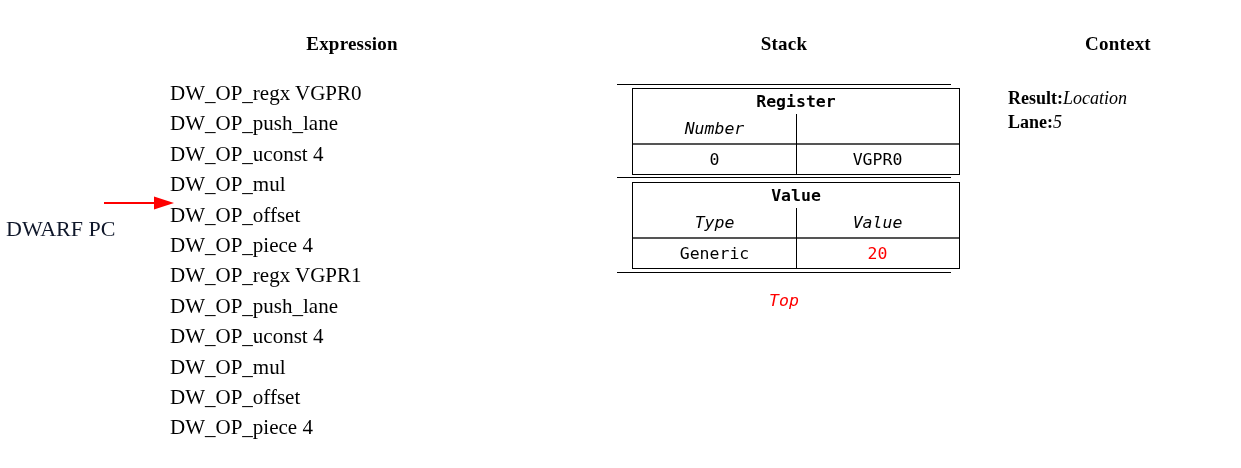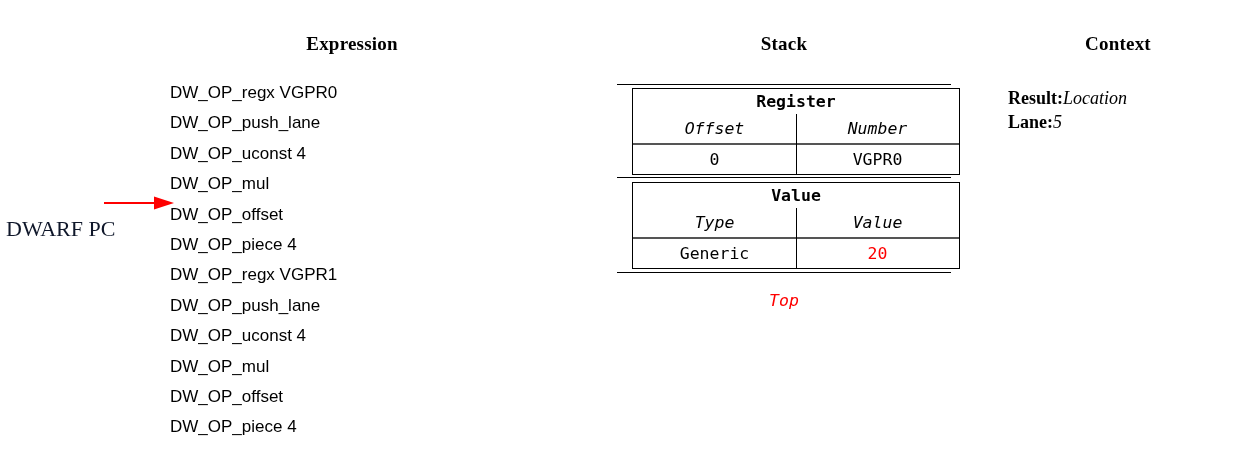--- a/index.html
+++ b/index.html
@@ -39,22 +39,22 @@
   #heading-context    { left: 1018px; top: 26px; width: 200px; }
 
   
   #expression-list {
     position: absolute;
     left: 170px;
     top: 70px;
     width: 330px;
   }
   .expr-line {
-    font-family: Liberation Sans, sans-serif;
-    font-size: 17px;
+    font-family: Liberation Serif, serif;
+    font-size: 21px;
     line-height: 30.4px;
     height: 30.4px;
     white-space: pre;
     color: #000000;
     letter-spacing: 0px;
   }
 
   
   #dwarf-pc-pointer {
     position: absolute;
@@ -220,21 +220,20 @@
   <div id="stack-area">
 
     <div class="stack-rule"></div>
     <div class="stack-gap-2"></div>
 
     <div class="stack-table">
       <div class="stack-table-title">Register</div>
       <div class="stack-table-body">
         <div class="col-divider"></div>
         <div class="stack-row header-row">
-          <div class="stack-cell">Offset</div>
           <div class="stack-cell">Number</div>
         </div>
         <div class="stack-row data-row">
           <div class="stack-cell">0</div>
           <div class="stack-cell">VGPR0</div>
         </div>
       </div>
     </div>
 
     <div class="stack-gap-2"></div>

